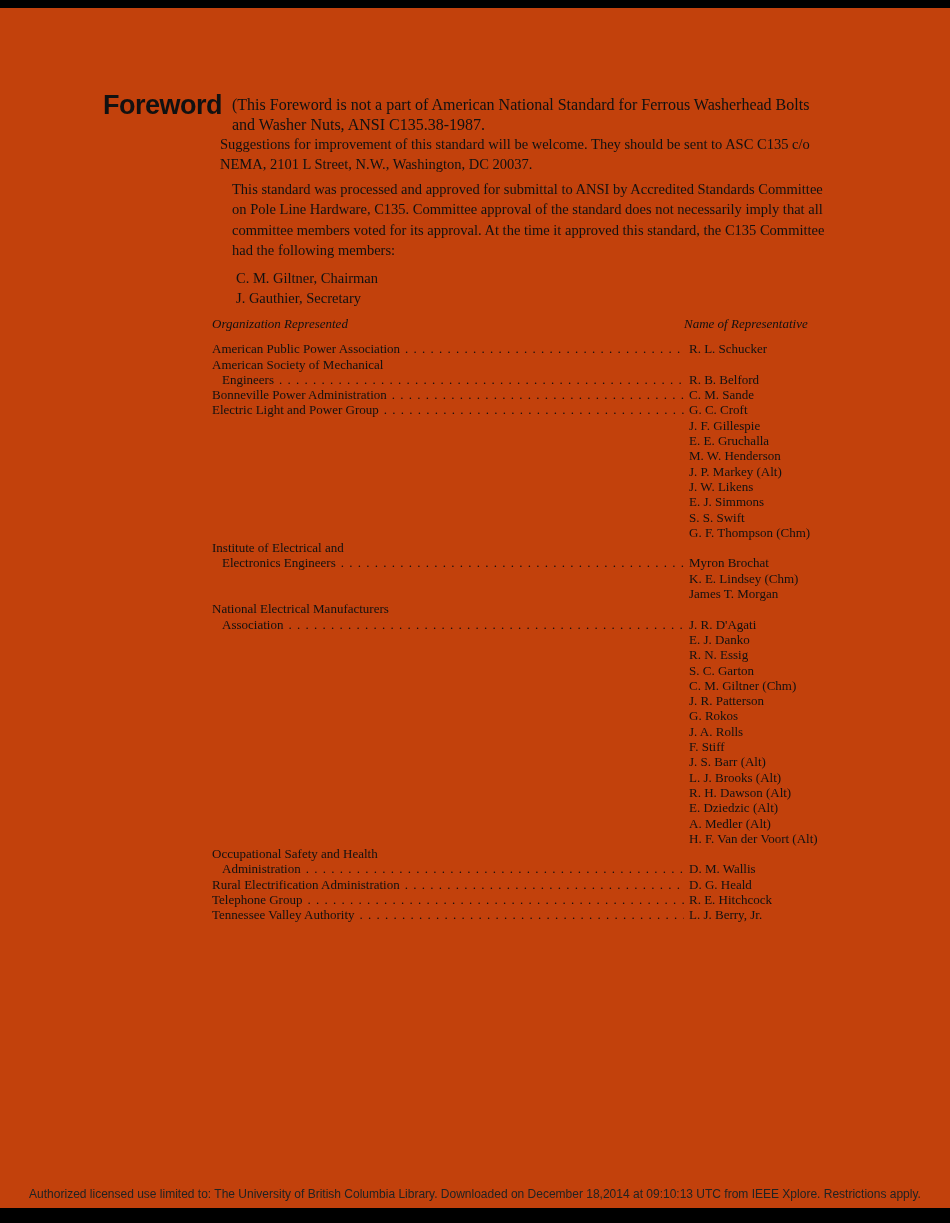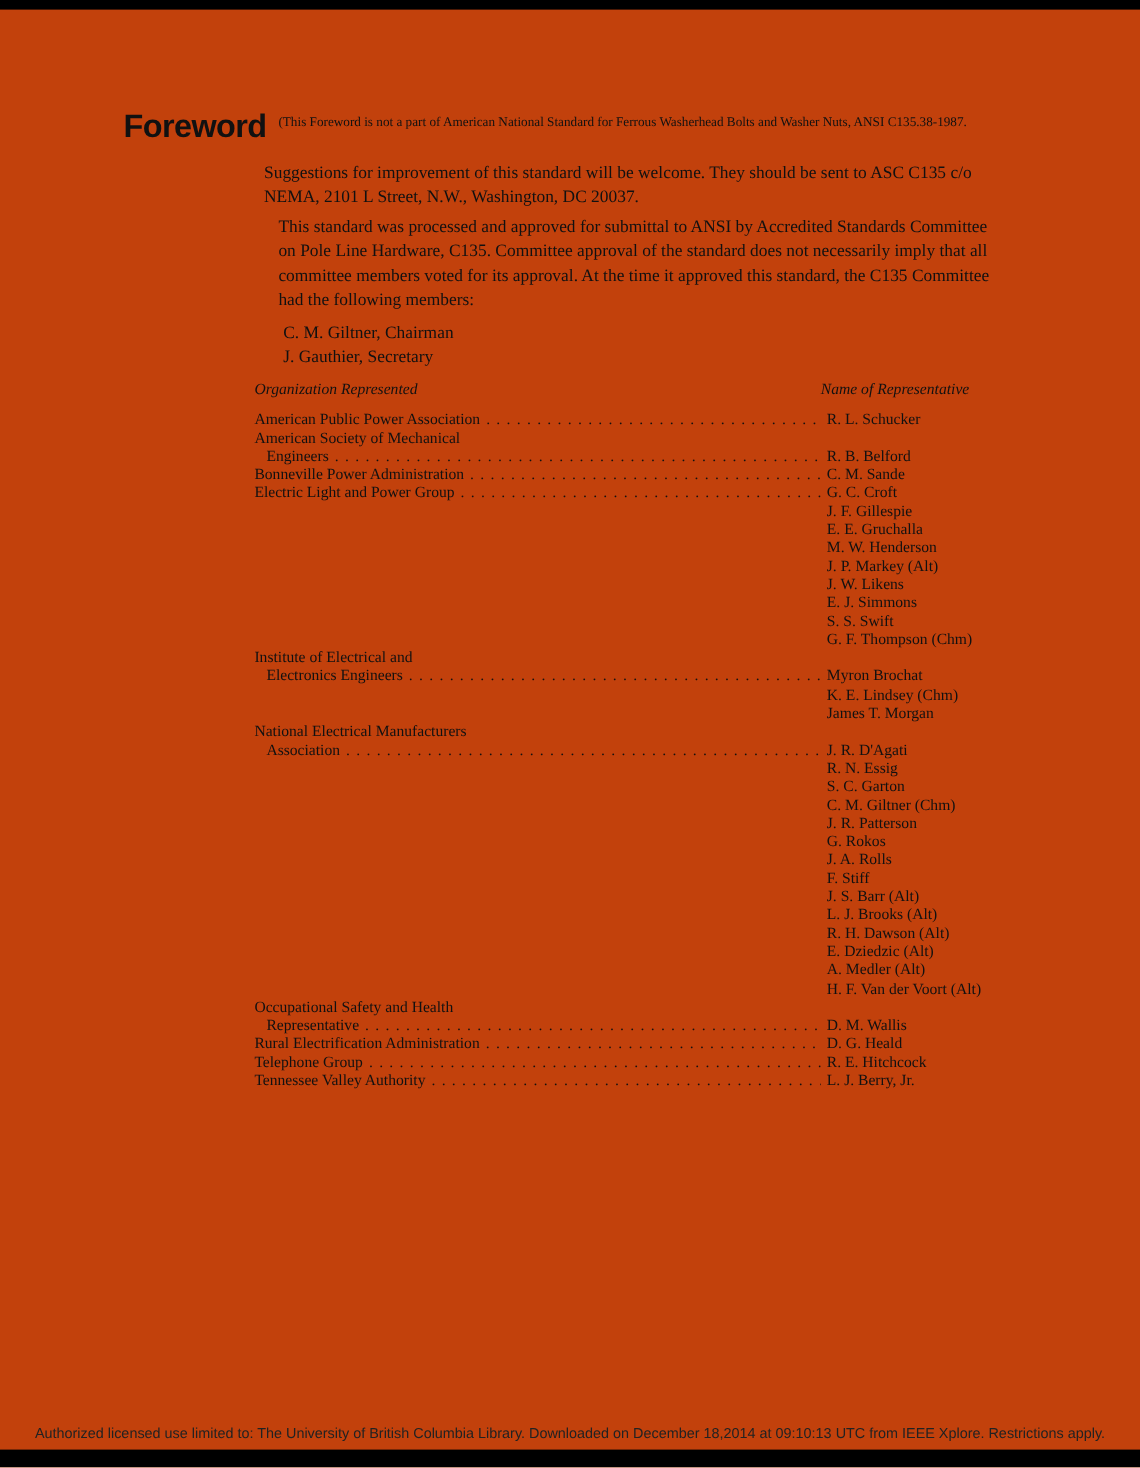--- a/index.html
+++ b/index.html
@@ -15,21 +15,21 @@
   .bar-top{top:0;height:8px;}
   .bar-bottom{bottom:0;height:15px;}
 
   .heading{
     position:absolute;left:103px;top:90px;
     font-family:"Liberation Sans", sans-serif;
     font-weight:bold;font-size:27px;letter-spacing:-0.5px;
   }
   .note{
     position:absolute;left:232px;top:95px;width:592px;
-    font-size:11px;line-height:1.28;
+    font-size:16px;line-height:1.28;
   }
   .para-suggestions{
     position:absolute;left:220px;top:134px;width:604px;
     font-size:14.5px;line-height:1.4;
   }
   .para-processed{
     position:absolute;left:232px;top:179px;width:608px;
     font-size:14.5px;line-height:1.4;
   }
   .officers{
@@ -181,20 +181,25 @@
           <span class="tname"></span>
         </div>
         <div class="trow">
           <span class="torg indent">Association</span>
           <span class="tleader dots"></span>
           <span class="tname">J. R. D'Agati</span>
         </div>
         <div class="trow">
           <span class="torg"></span>
           <span class="tleader"></span>
+          <span class="tname">E. J. Danko</span>
+        </div>
+        <div class="trow">
+          <span class="torg"></span>
+          <span class="tleader"></span>
           <span class="tname">R. N. Essig</span>
         </div>
         <div class="trow">
           <span class="torg"></span>
           <span class="tleader"></span>
           <span class="tname">S. C. Garton</span>
         </div>
         <div class="trow">
           <span class="torg"></span>
           <span class="tleader"></span>
@@ -249,21 +254,21 @@
           <span class="torg"></span>
           <span class="tleader"></span>
           <span class="tname">H. F. Van der Voort (Alt)</span>
         </div>
         <div class="trow">
           <span class="torg">Occupational Safety and Health</span>
           <span class="tleader"></span>
           <span class="tname"></span>
         </div>
         <div class="trow">
-          <span class="torg indent">Representative</span>
+          <span class="torg indent">Administration</span>
           <span class="tleader dots"></span>
           <span class="tname">D. M. Wallis</span>
         </div>
         <div class="trow">
           <span class="torg">Rural Electrification Administration</span>
           <span class="tleader dots"></span>
           <span class="tname">D. G. Heald</span>
         </div>
         <div class="trow">
           <span class="torg">Telephone Group</span>

